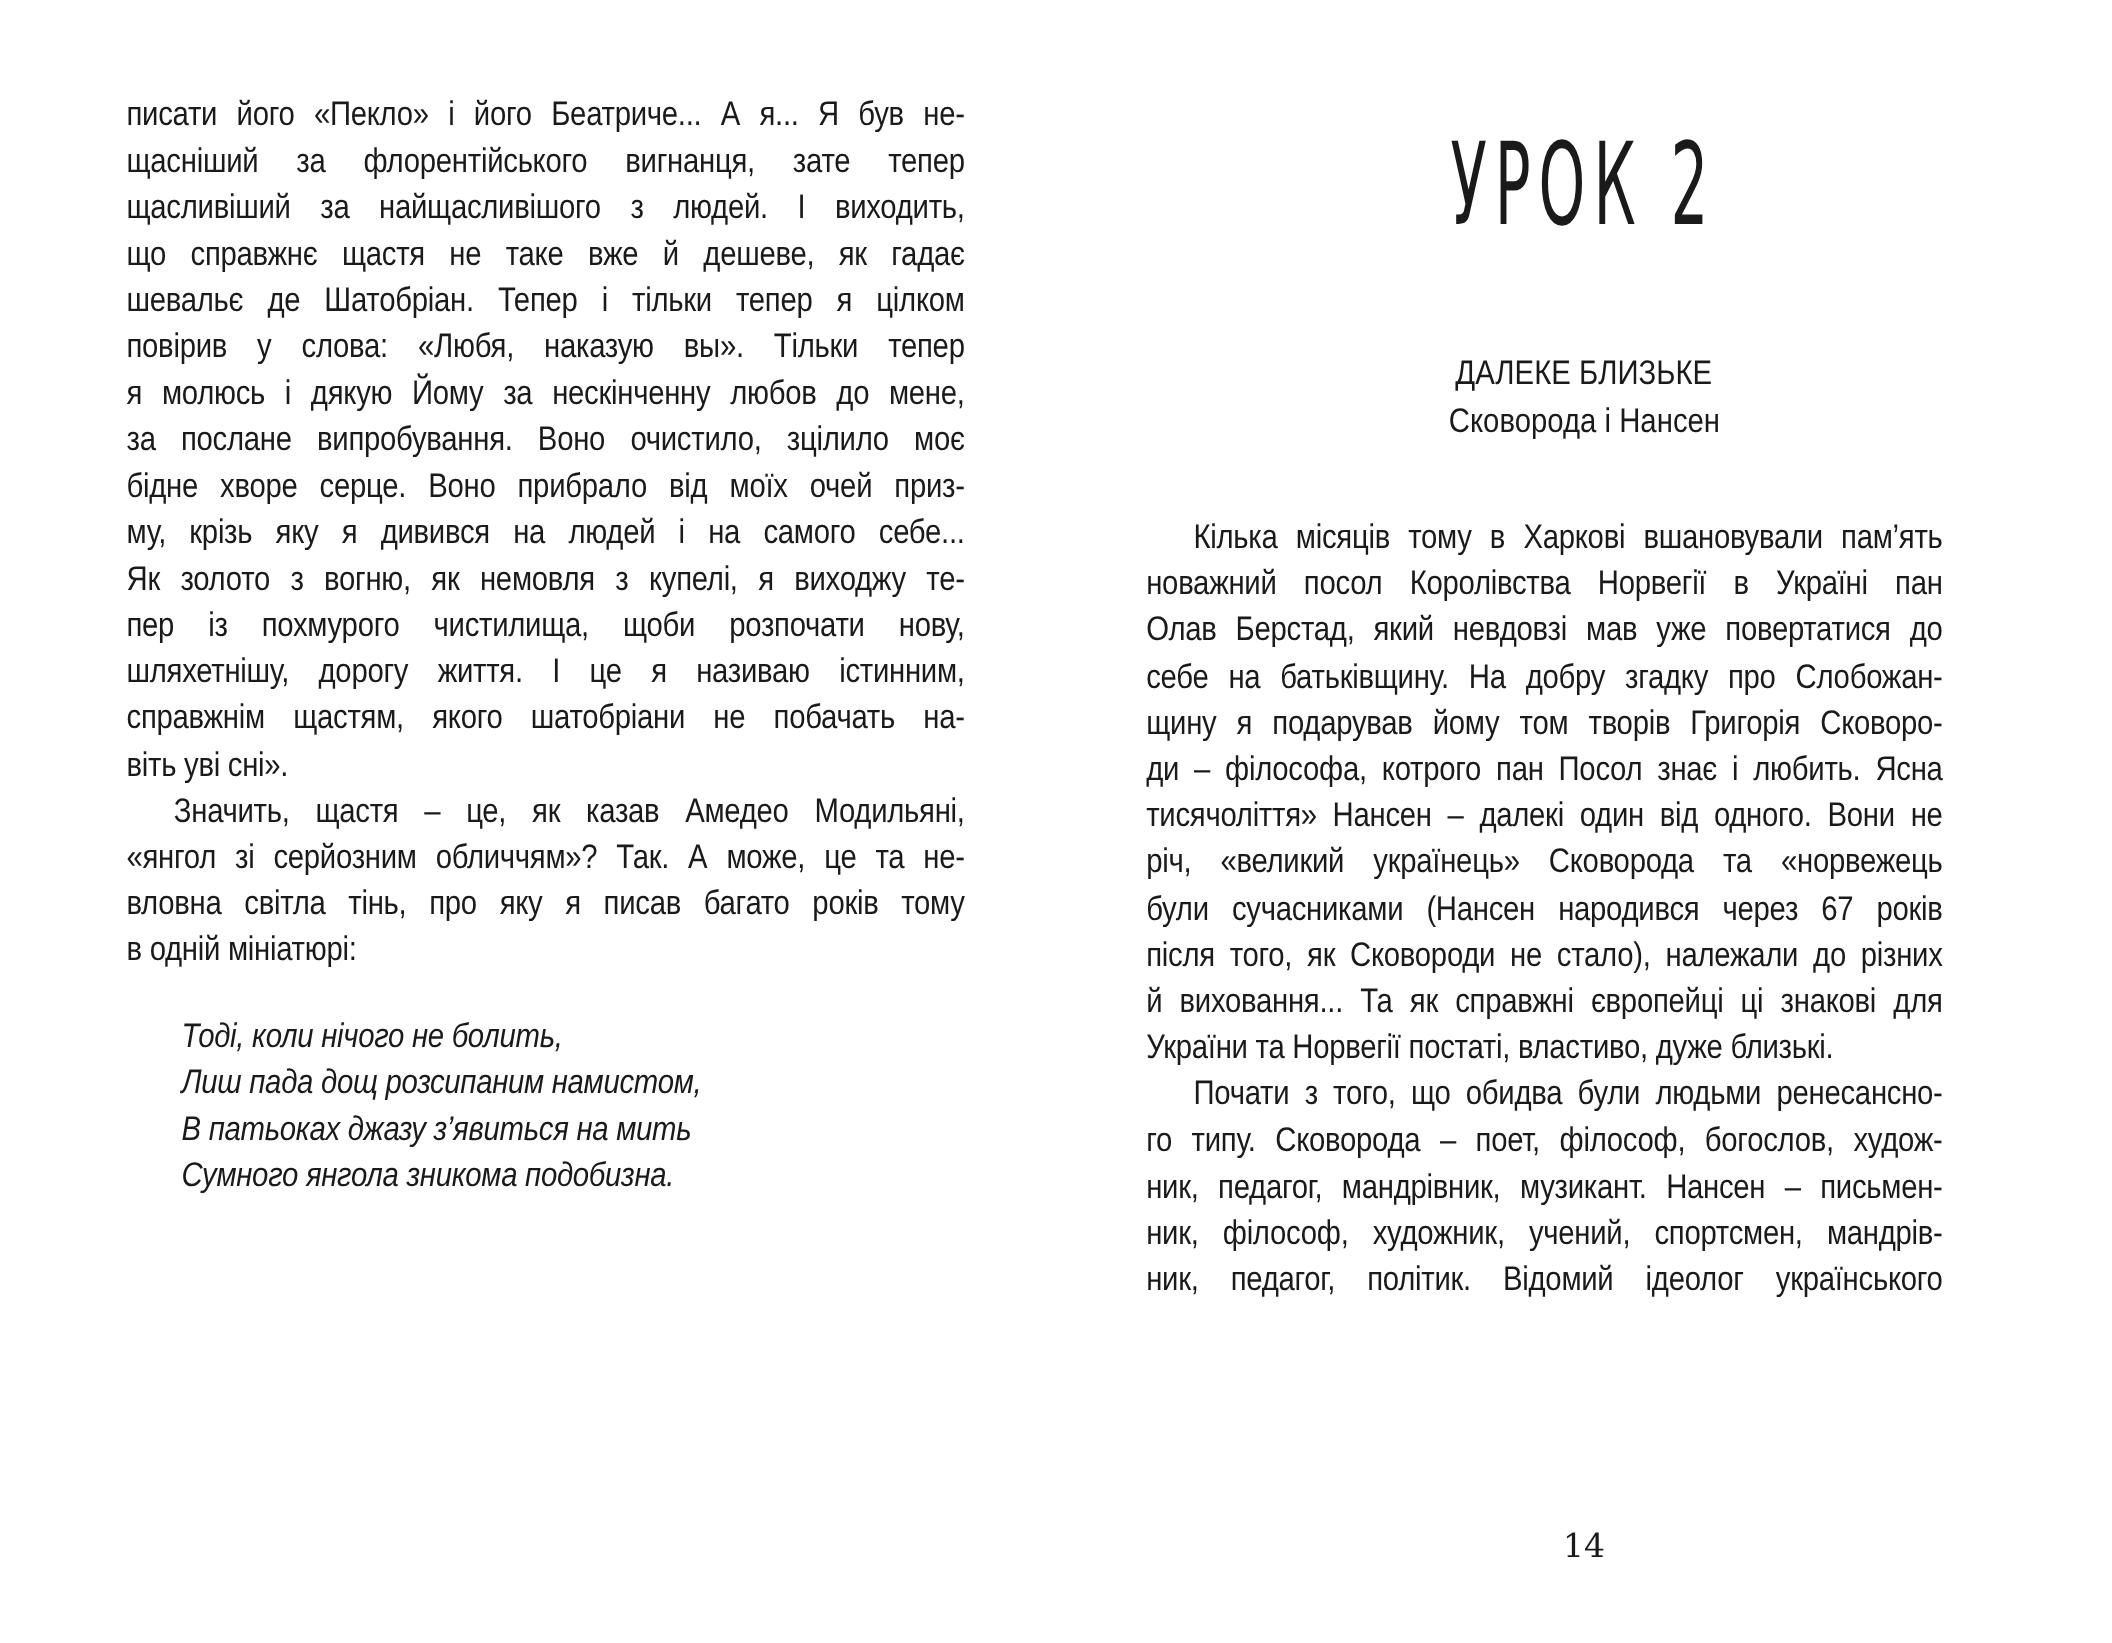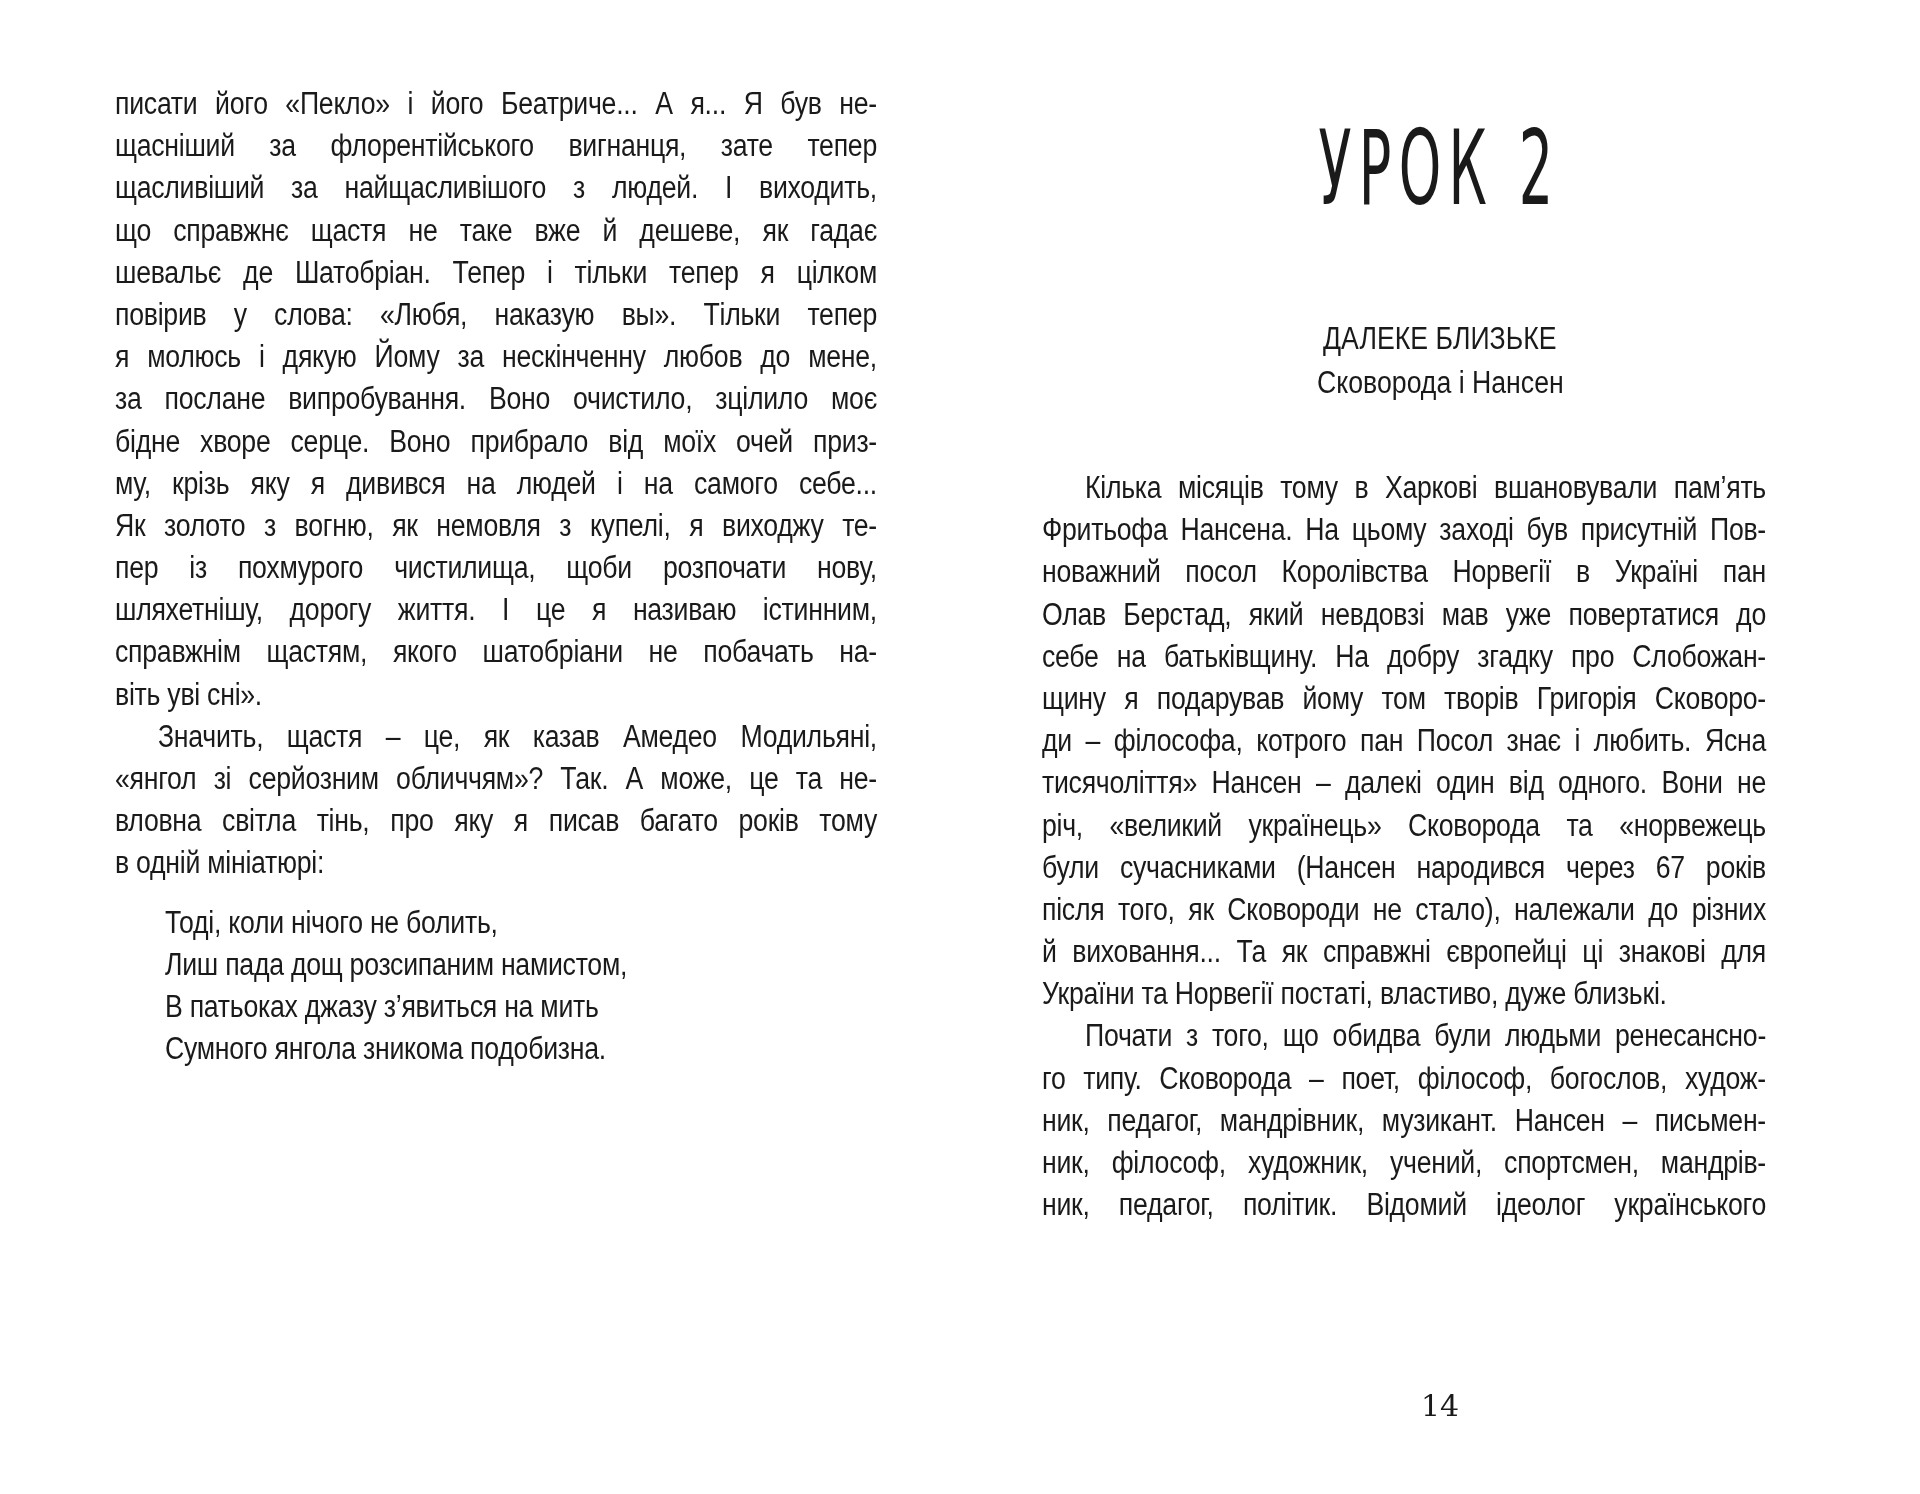--- a/index.html
+++ b/index.html
@@ -53,22 +53,23 @@
     transform: scaleX(0.86);
     width: calc(100% / 0.86);
     text-align: justify;
     text-align-last: justify;
     white-space: normal;
   }
   .line.indent .inner { text-indent: 50px; }
   .line.last .inner { text-align-last: left; }
 
   .verse {
-    margin-top: 17px;
+    margin-top: 36px;
     padding-left: 50px;
+    font-style: italic;
   }
   .verse .line .inner { text-align-last: left; }
 
   .chapter-title {
     position: absolute;
     left: 0;
     width: 960px;
     top: 108px;
     text-align: center;
     font-family: "DejaVu Sans", sans-serif;
@@ -146,21 +147,20 @@
 </div>
 
 <div class="page page-right">
   <div class="chapter-title"><span>УРОК 2</span></div>
   <div class="subtitle subtitle-1"><span>ДАЛЕКЕ БЛИЗЬКЕ</span></div>
   <div class="subtitle subtitle-2"><span>Сковорода і Нансен</span></div>
 
   <div class="column right-col">
     <div>
       <span class="line indent"><span class="inner">Кілька місяців тому в Харкові вшановували пам’ять</span></span>
-      <span class="line"><span class="inner">Фритьофа Нансена. На цьому заході був присутній Пов-</span></span>
       <span class="line"><span class="inner">новажний посол Королівства Норвегії в Україні пан</span></span>
       <span class="line"><span class="inner">Олав Берстад, який невдовзі мав уже повертатися до</span></span>
       <span class="line"><span class="inner">себе на батьківщину. На добру згадку про Слобожан-</span></span>
       <span class="line"><span class="inner">щину я подарував йому том творів Григорія Сковоро-</span></span>
       <span class="line"><span class="inner">ди – філософа, котрого пан Посол знає і любить. Ясна</span></span>
       <span class="line"><span class="inner">тисячоліття» Нансен – далекі один від одного. Вони не</span></span>
       <span class="line"><span class="inner">річ, «великий українець» Сковорода та «норвежець</span></span>
       <span class="line"><span class="inner">були сучасниками (Нансен народився через 67 років</span></span>
       <span class="line"><span class="inner">після того, як Сковороди не стало), належали до різних</span></span>
       <span class="line"><span class="inner">й виховання... Та як справжні європейці ці знакові для</span></span>

